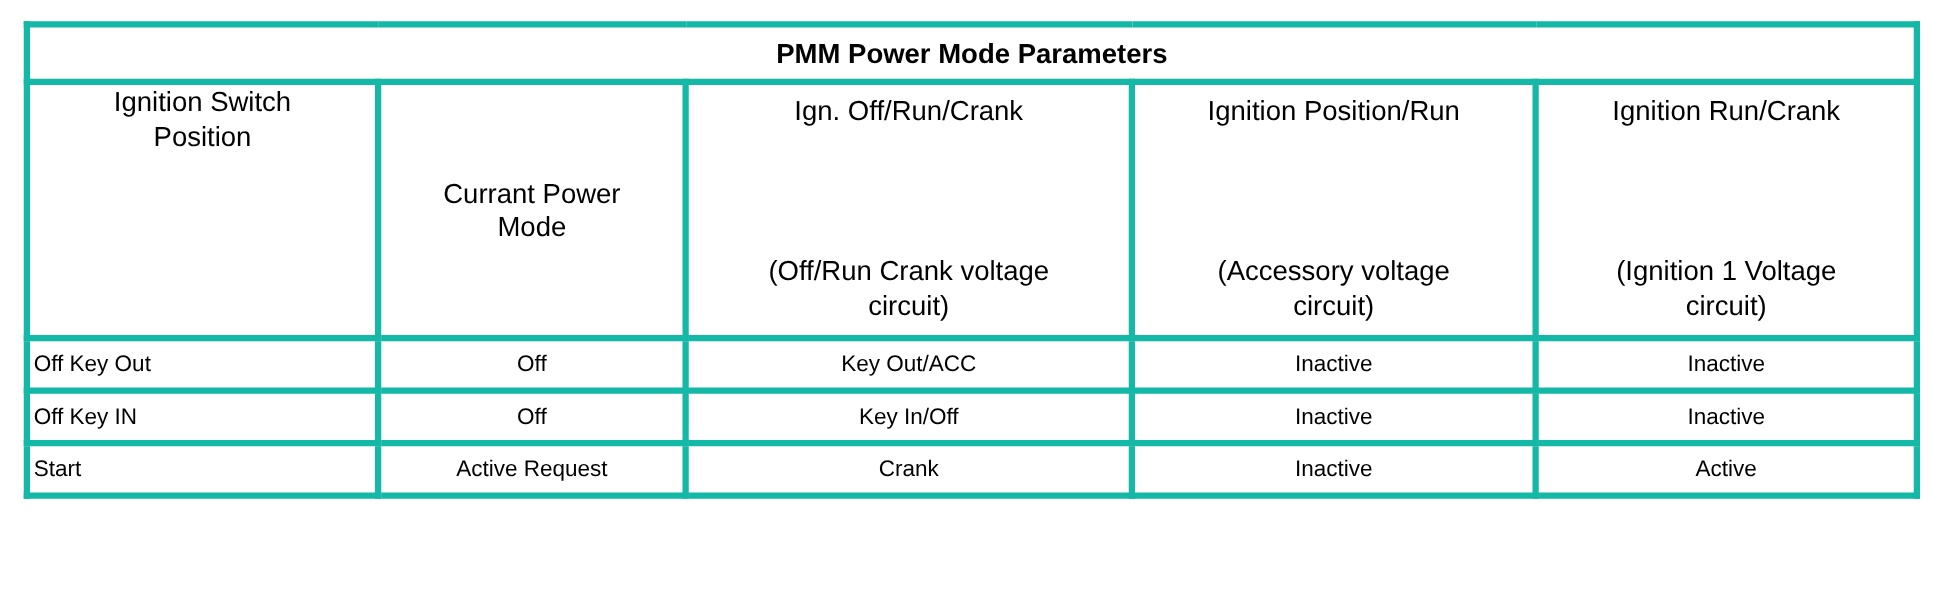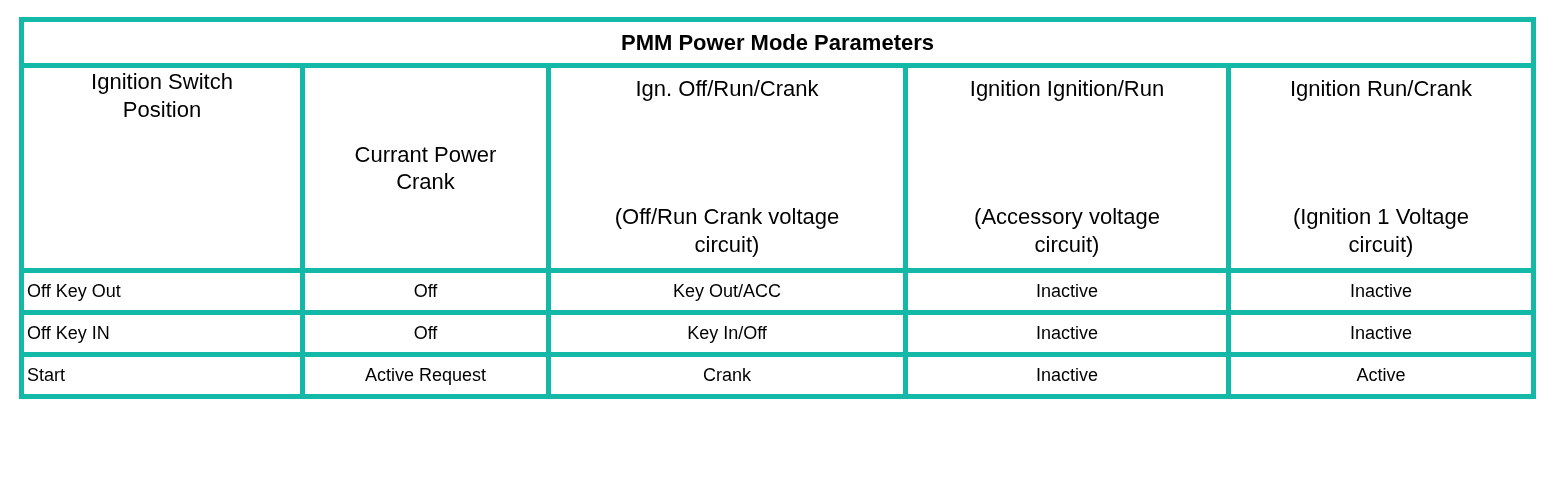--- a/index.html
+++ b/index.html
@@ -88,33 +88,33 @@
     <tr class="header-row">
       <td>
         <div class="hcell v-bottom">
           <span>Ignition Switch
 Position</span>
         </div>
       </td>
       <td>
         <div class="hcell v-middle">
           <span>Currant Power
-Crank</span>
+Mode</span>
         </div>
       </td>
       <td>
         <div class="hcell v-split">
           <span>Ign. Off/Run/Crank</span>
           <span>(Off/Run Crank voltage
 circuit)</span>
         </div>
       </td>
       <td>
         <div class="hcell v-split">
-          <span>Ignition Ignition/Run</span>
+          <span>Ignition Position/Run</span>
           <span>(Accessory voltage
 circuit)</span>
         </div>
       </td>
       <td>
         <div class="hcell v-split">
           <span>Ignition Run/Crank</span>
           <span>(Ignition 1 Voltage
 circuit)</span>
         </div>

